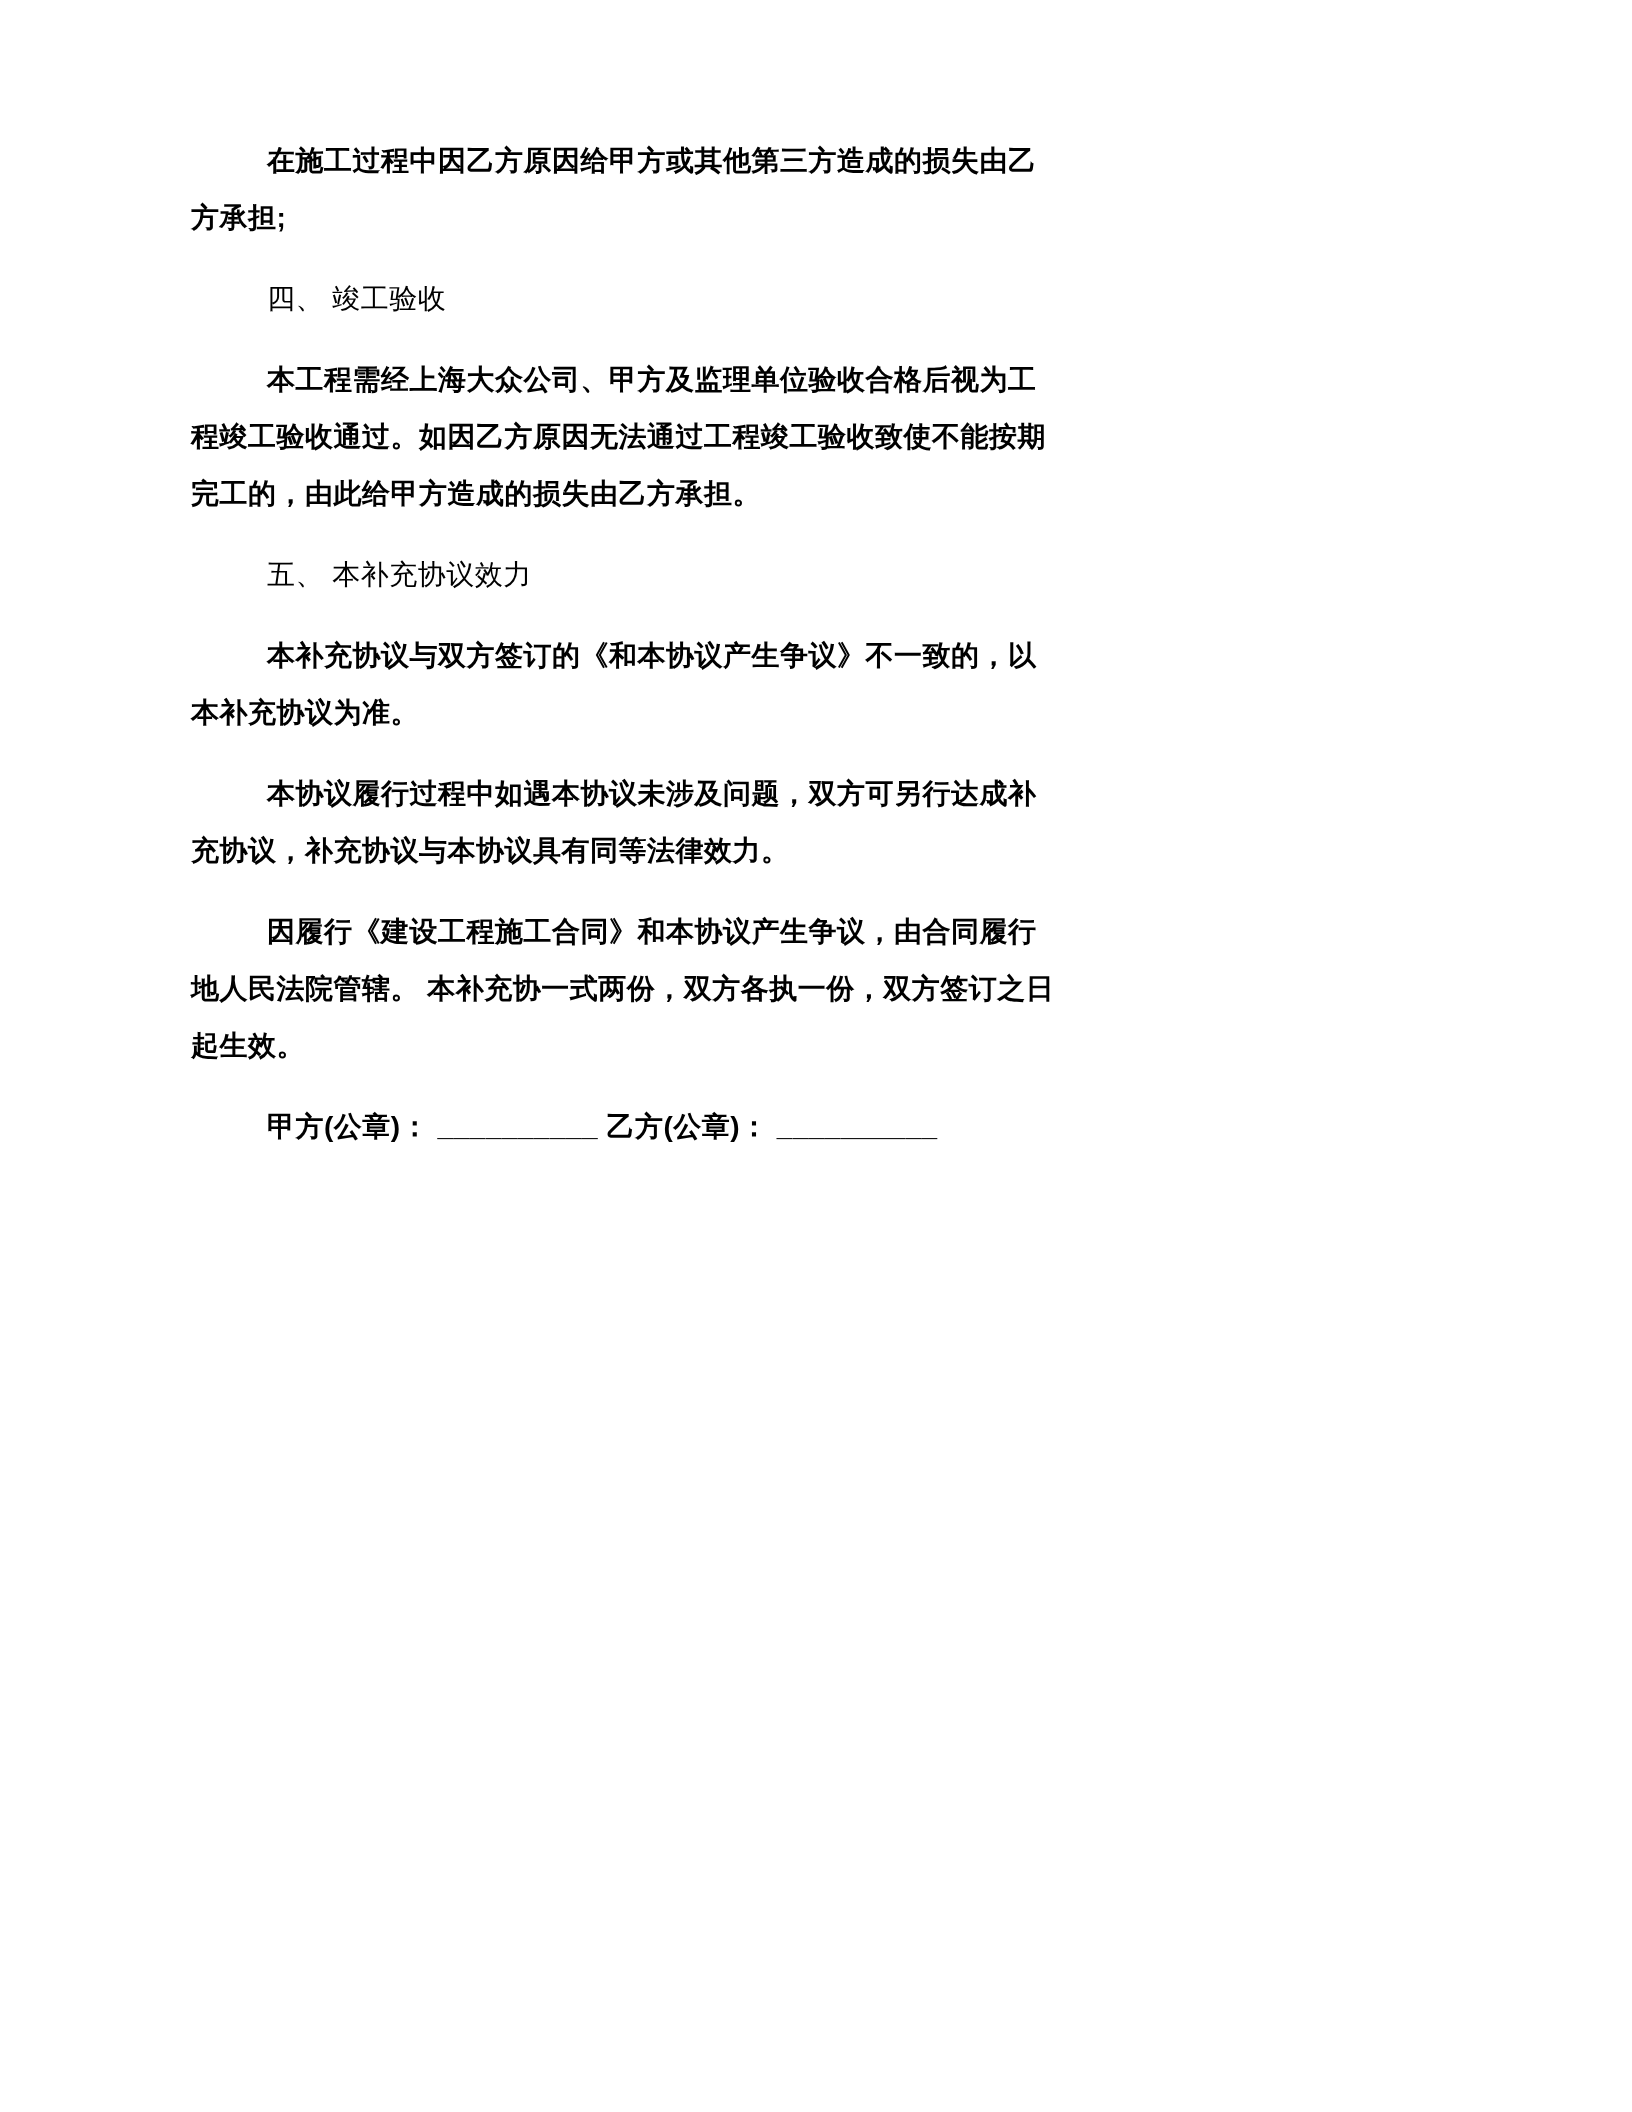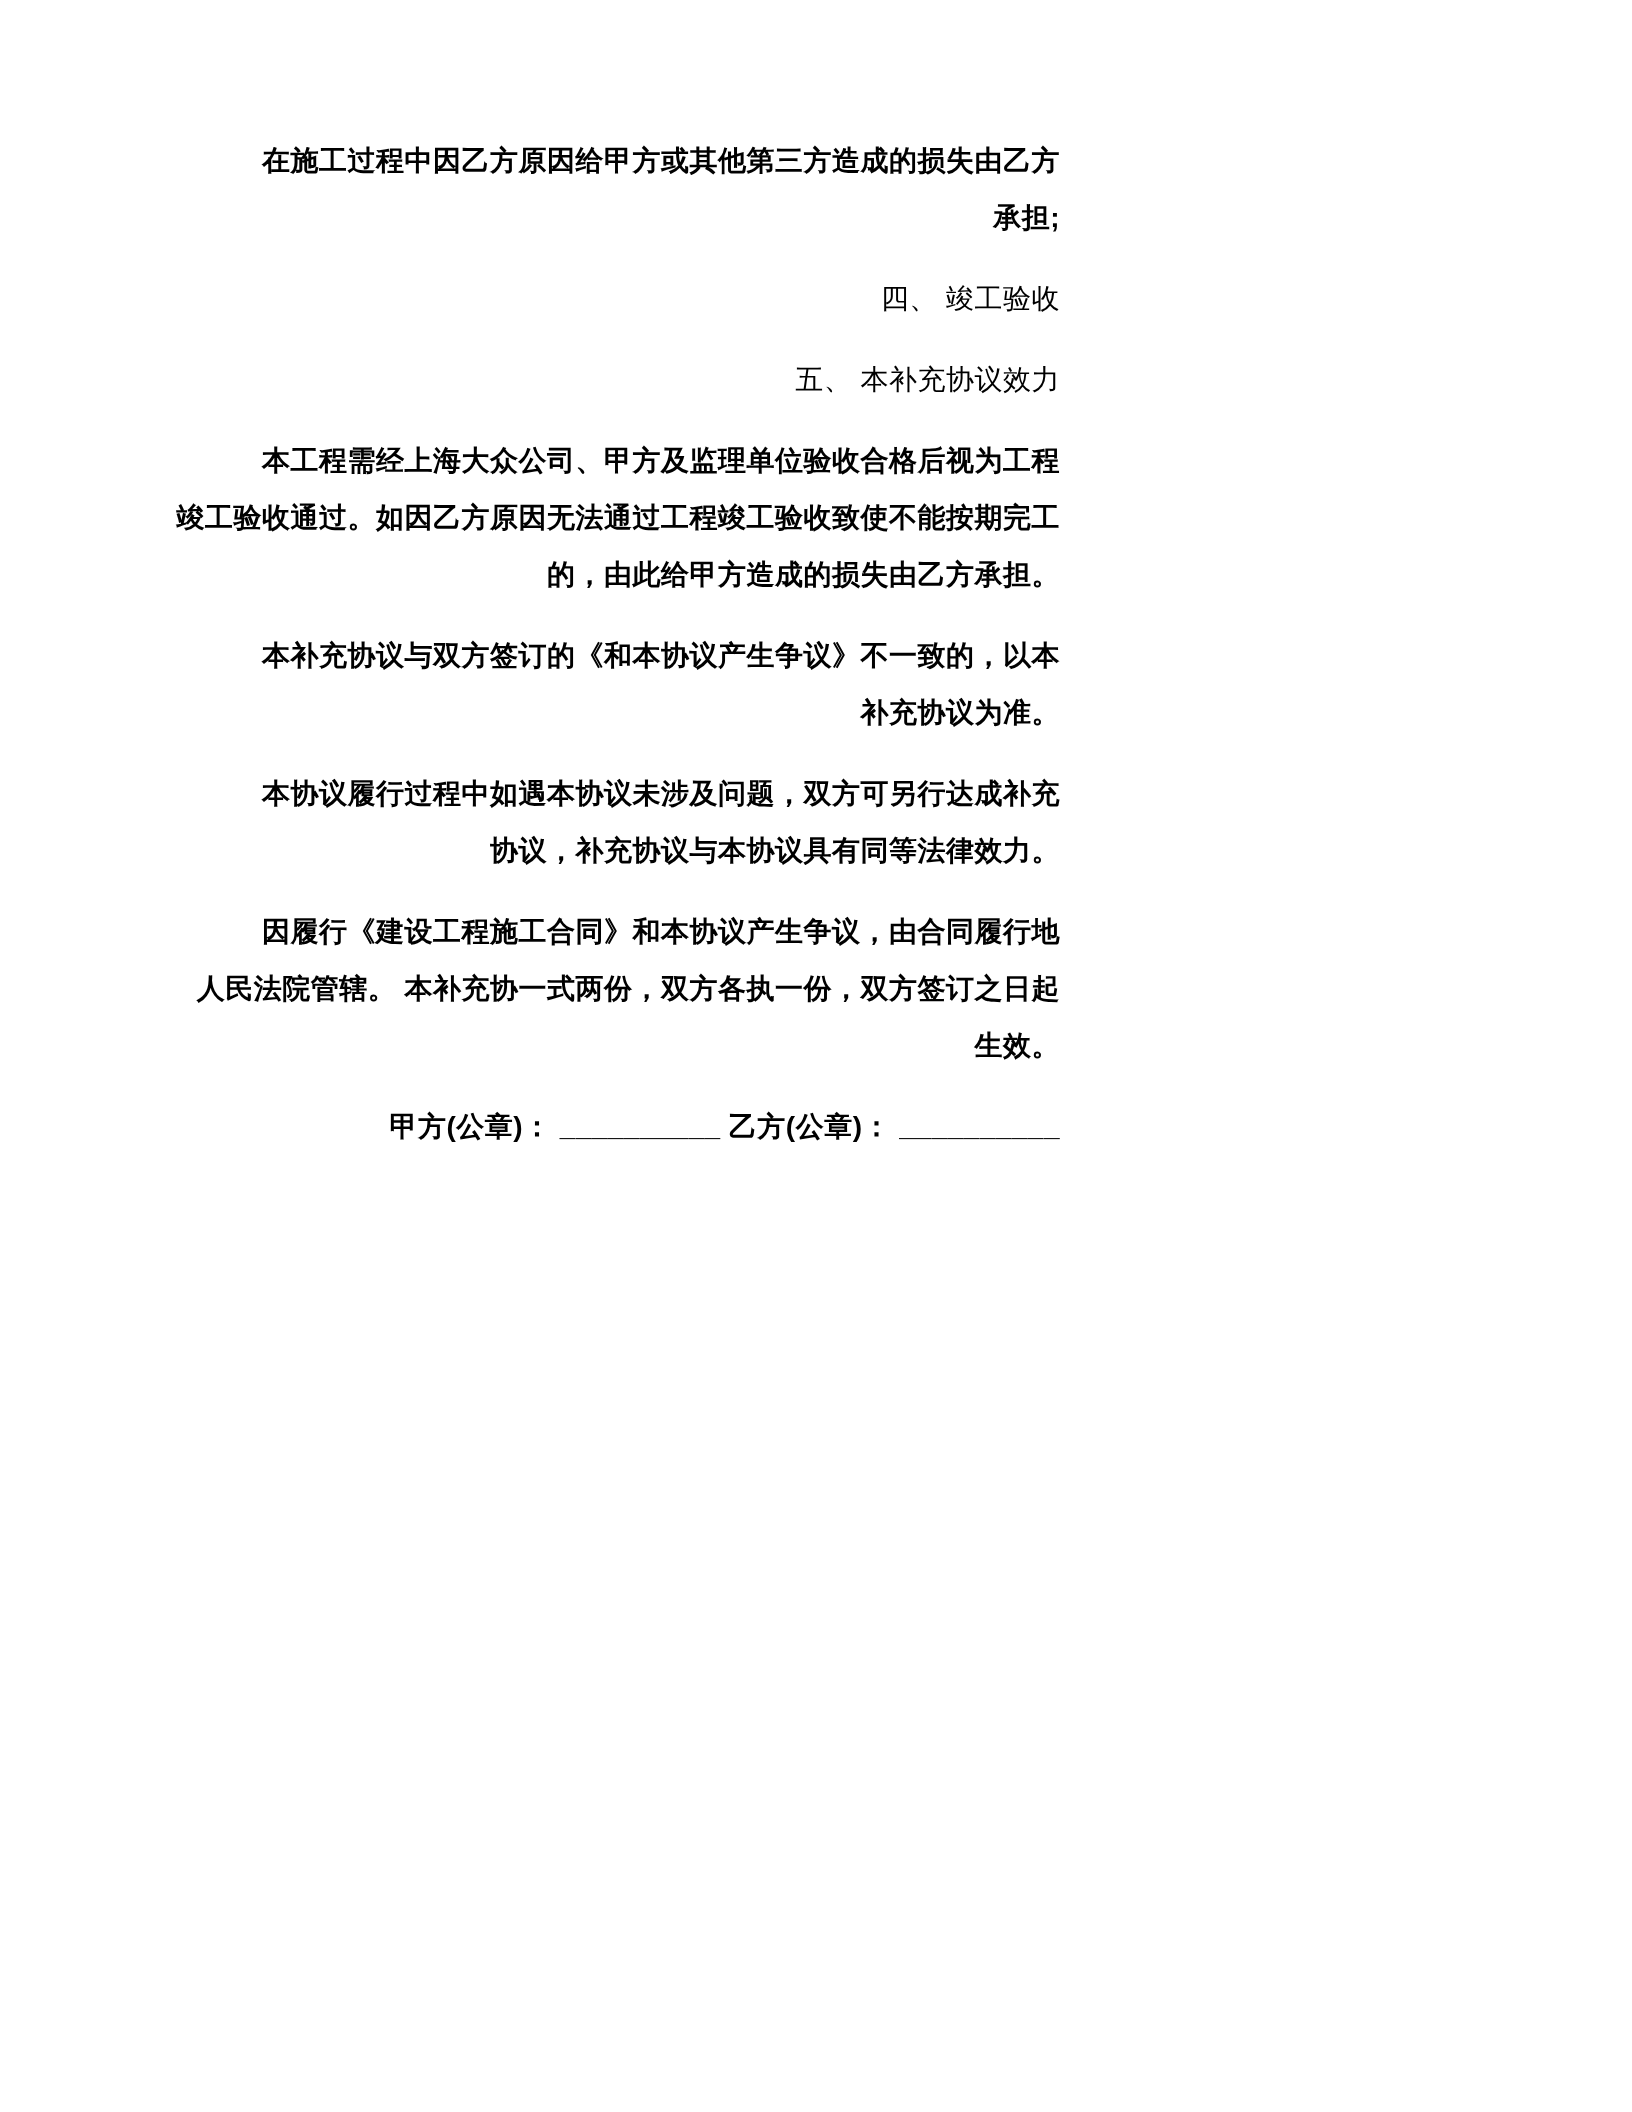--- a/index.html
+++ b/index.html
@@ -14,49 +14,49 @@
     font-family: "Liberation Sans", "DejaVu Sans", sans-serif;
   }
   .page {
     position: absolute;
     top: 132px;
     left: 175px;
     width: 885px;
     color: #000000;
   }
   .para {
-    margin: 0 0 24px 0;
+    margin: 0 0 24px 16px;
     font-size: 28px;
     font-weight: 700;
     line-height: 57px;
     text-indent: 76px;
     letter-spacing: 0.5px;
     color: #000000;
-    text-align: right;
+    text-align: left;
     word-break: break-all;
   }
   .heading {
     font-weight: 400;
   }
   .signature {
     white-space: nowrap;
   }
 </style>
 </head>
 <body>
 
 <div class="page">
   <p class="para">在施工过程中因乙方原因给甲方或其他第三方造成的损失由乙方承担;</p>
 
 
   <p class="para heading">四、 竣工验收</p>
 
+  <p class="para">本工程需经上海大众公司、甲方及监理单位验收合格后视为工程竣工验收通过。如因乙方原因无法通过工程竣工验收致使不能按期完工的，由此给甲方造成的损失由乙方承担。</p>
+
   <p class="para heading">五、 本补充协议效力</p>
-
-  <p class="para">本工程需经上海大众公司、甲方及监理单位验收合格后视为工程竣工验收通过。如因乙方原因无法通过工程竣工验收致使不能按期完工的，由此给甲方造成的损失由乙方承担。</p>
 
   <p class="para">本补充协议与双方签订的《和本协议产生争议》不一致的，以本补充协议为准。</p>
 
 
   <p class="para">本协议履行过程中如遇本协议未涉及问题，双方可另行达成补充协议，补充协议与本协议具有同等法律效力。</p>
 
   <p class="para">因履行《建设工程施工合同》和本协议产生争议，由合同履行地人民法院管辖。 本补充协一式两份，双方各执一份，双方签订之日起生效。</p>
 
   <p class="para signature">甲方(公章)： __________ 乙方(公章)： __________</p>
 </div>

